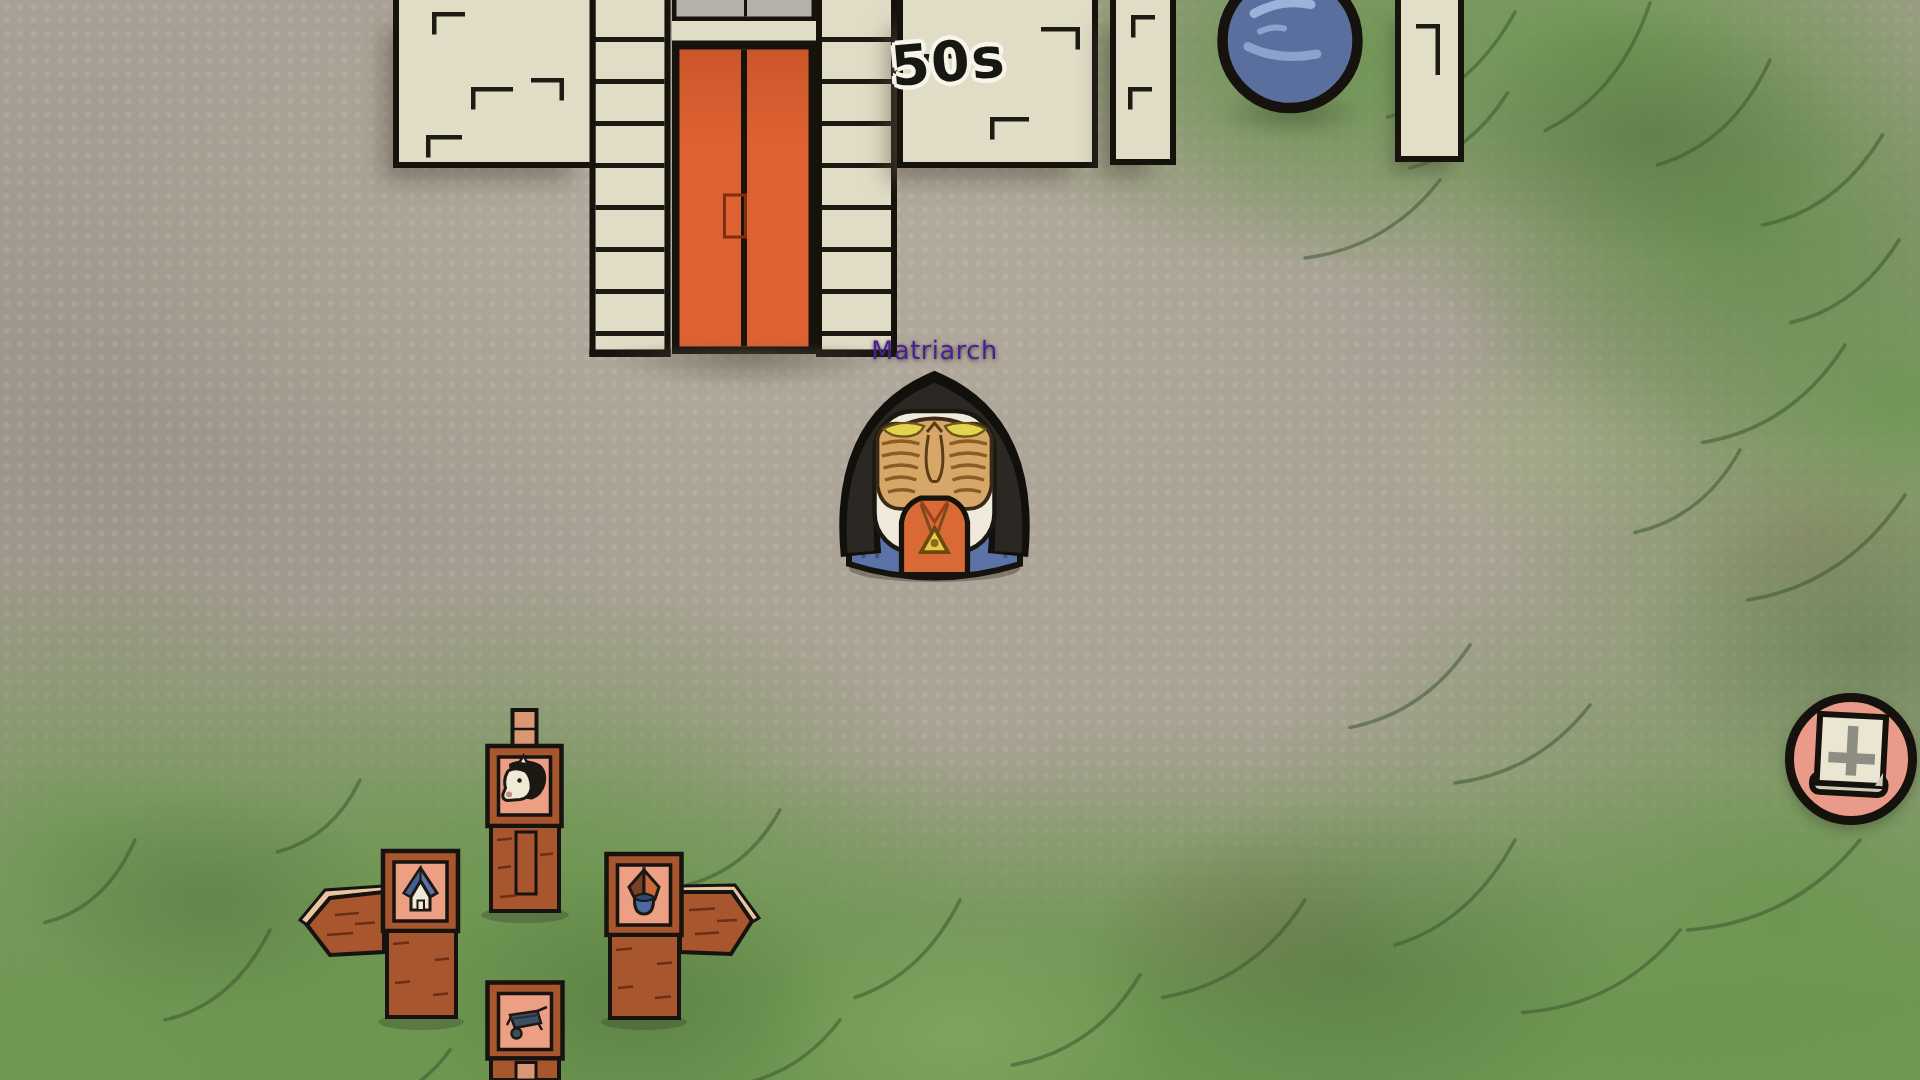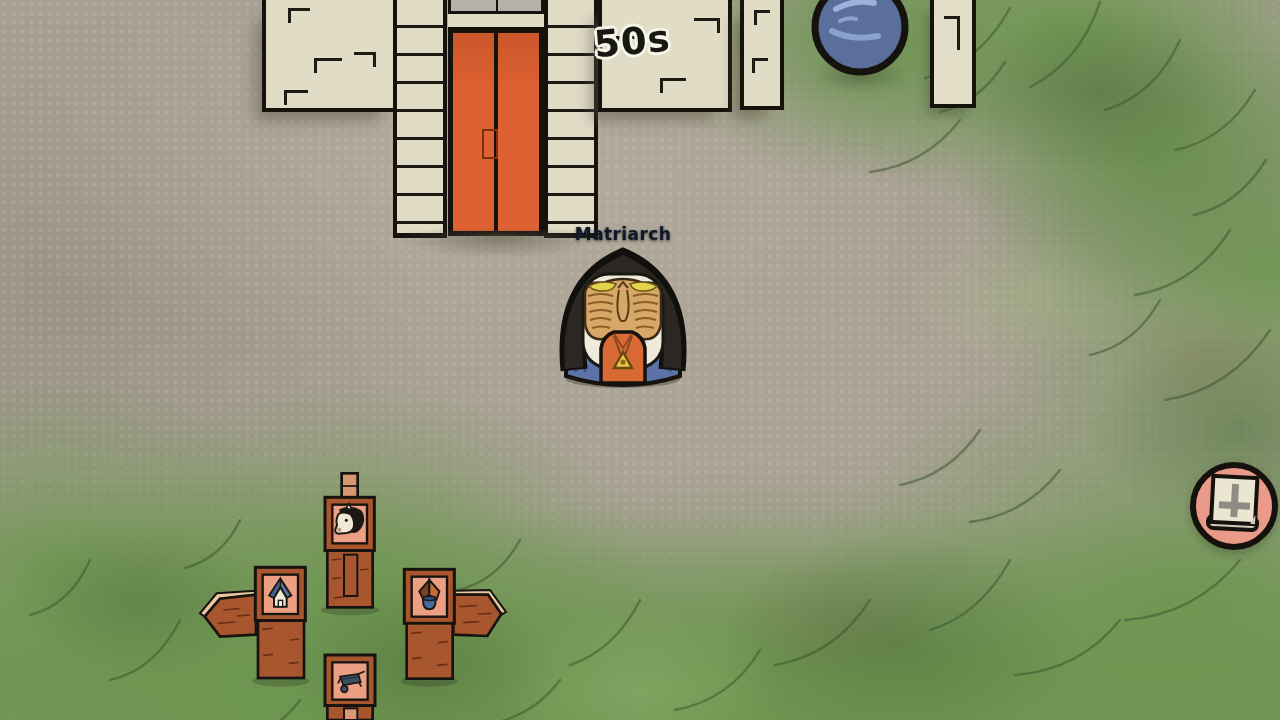--- a/index.html
+++ b/index.html
@@ -97,22 +97,22 @@
   .currency{
     position:absolute;left:594px;top:20px;
     font-size:37px;font-weight:700;letter-spacing:1px;color:#181812;
     transform:rotate(-5deg);
     text-shadow:
       -3px 0 0 #f7f4ea, 3px 0 0 #f7f4ea, 0 -3px 0 #f7f4ea, 0 3px 0 #f7f4ea,
       -2px -2px 0 #f7f4ea, 2px -2px 0 #f7f4ea, -2px 2px 0 #f7f4ea, 2px 2px 0 #f7f4ea;
   }
   .npc{position:absolute;left:556px;top:224px;width:134px;}
   .npc-label{
-    width:100%;text-align:center;font-size:17px;font-weight:700;letter-spacing:.4px;
-    color:#0f172a;text-shadow:0 1px 3px rgba(35,35,30,.85);
+    width:100%;text-align:center;font-size:17px;font-weight:400;letter-spacing:.4px;
+    color:#4c1d95;text-shadow:0 1px 3px rgba(35,35,30,.85);
   }
   .npc svg{display:block;margin-top:2px;}
   
   .signs{position:absolute;left:190px;top:460px;width:320px;height:260px;}
   
   .journal{
     position:absolute;left:1190px;top:462px;width:88px;height:88px;border-radius:50%;
     background:#ea9a88;border:6px solid #15120e;cursor:pointer;
     box-shadow:0 4px 8px rgba(50,60,40,.35);
   }

